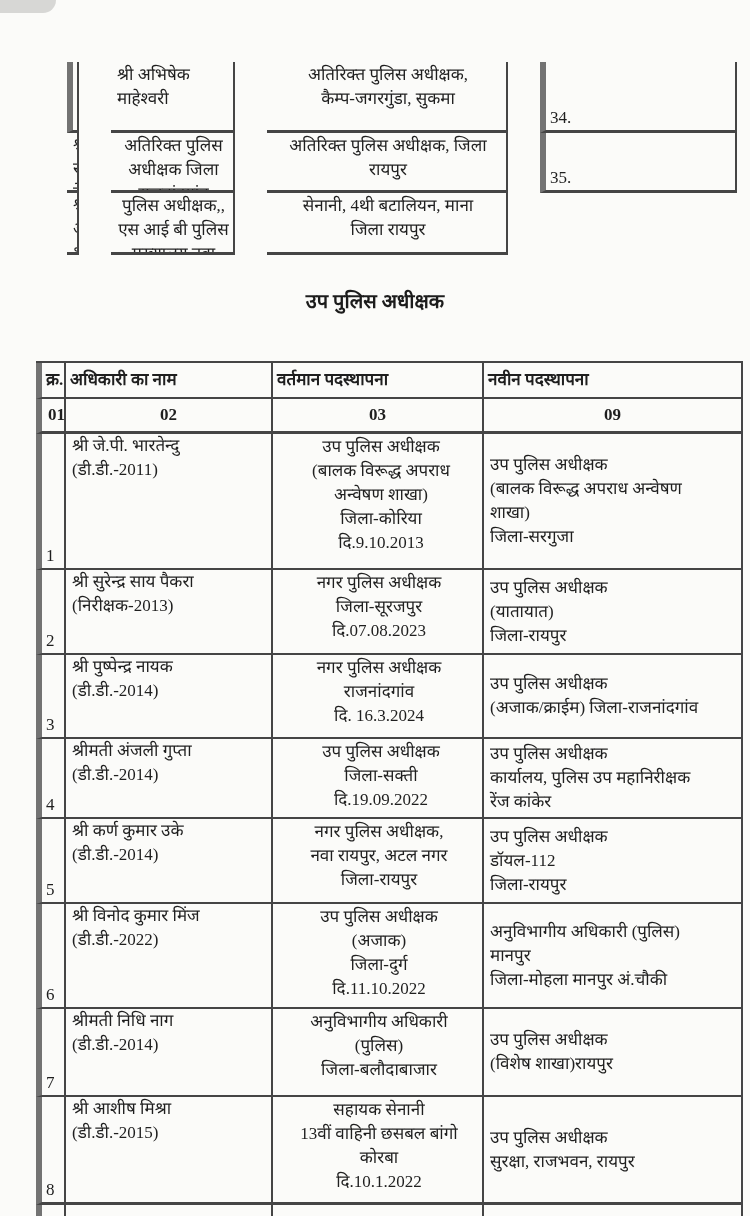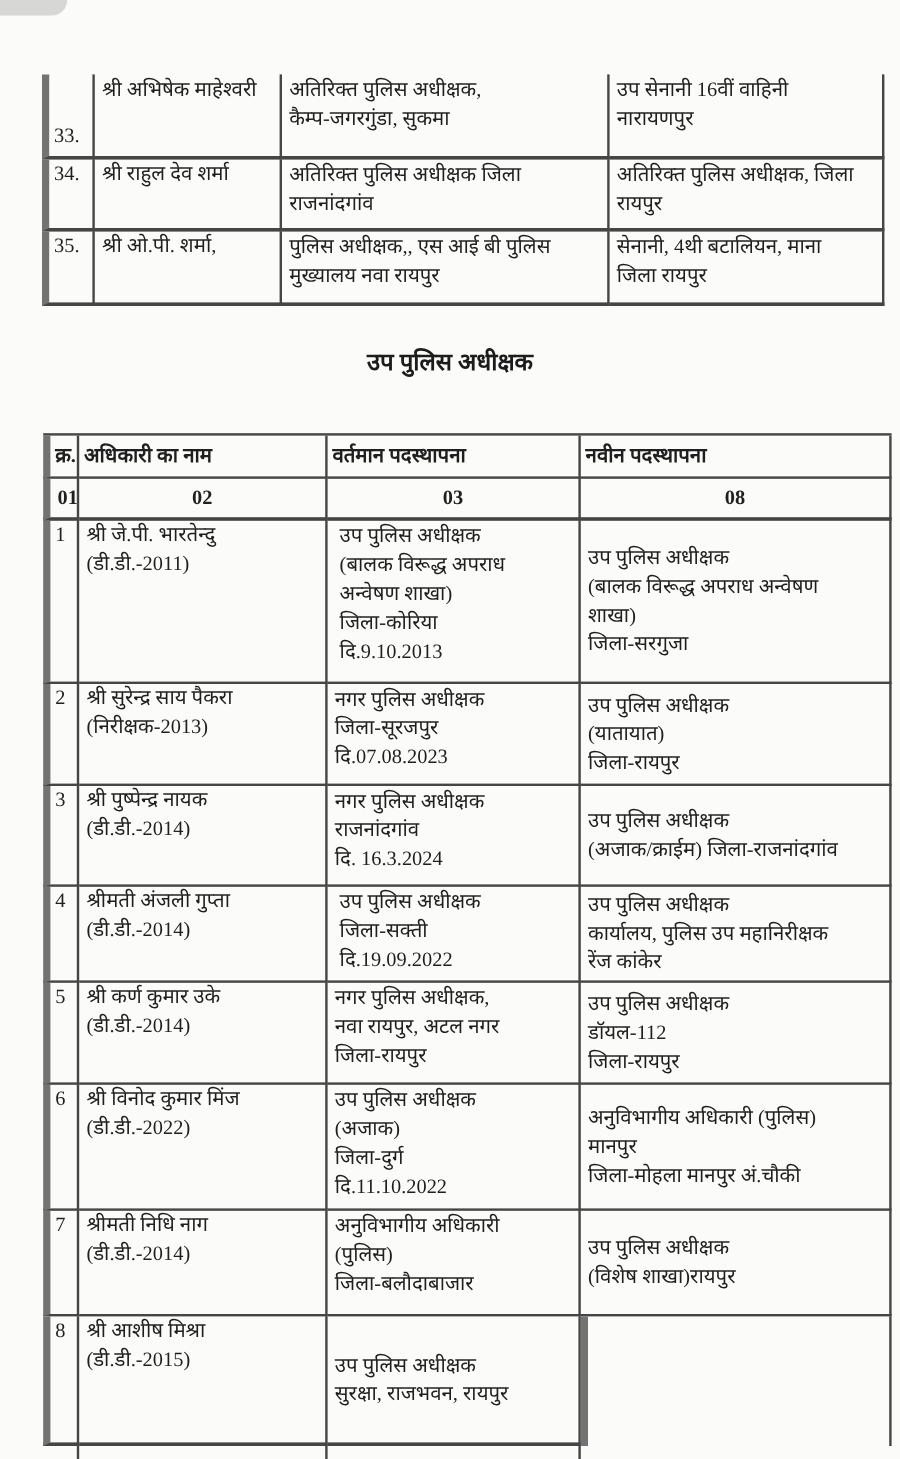--- a/index.html
+++ b/index.html
@@ -28,26 +28,26 @@
   }
   .tbl .cell.first{border-left:6px solid #737373;}
   .pre{white-space:pre-line;}
 
   
   .top-tbl{
     left:35px;top:62px;width:702px;
     grid-template-columns:44px 156px 273px 1fr;
     grid-template-rows:71px 60px 62px;
   }
-  .top-tbl .hb{border-bottom-width:3px;}          
-  .c-sn{display:flex;align-items:flex-start;padding-left:4px;}
+  .top-tbl .hb{border-bottom-width:3px;margin-left:32px;}          
+  .c-sn{display:flex;align-items:flex-end;padding-left:4px;}
   .c-sn.bottom{align-items:flex-end;padding-bottom:5px;}
   .c-name{display:flex;padding-left:6px;}
   .c-name.top{align-items:flex-start;padding-top:1px;}
-  .c-text{padding:1px 3px 0 6px;}
+  .c-text{padding:1px 3px 0 6px;text-align:center;}
   .c-mid{display:flex;align-items:center;padding:0 3px 0 6px;}
 
   
   .section-heading{
     position:absolute;left:0;top:287px;width:750px;
     text-align:center;font-weight:bold;font-size:20px;color:#1c1c1c;
   }
 
   
   .main-tbl{
@@ -73,22 +73,20 @@
   <div class="tbl top-tbl">
 
     <div class="cell first c-sn bottom hb">
         <span class="pre">33.</span>
       </div>
     <div class="cell c-name top hb">
         <span class="pre">श्री अभिषेक माहेश्वरी</span>
       </div>
     <div class="cell c-text hb"><span class="pre">अतिरिक्त पुलिस अधीक्षक,
 कैम्प-जगरगुंडा, सुकमा</span></div>
-    <div class="cell c-text hb"><span class="pre">उप सेनानी 16वीं वाहिनी
-नारायणपुर</span></div>
 
     <div class="cell first c-sn hb">
         <span class="pre">34.</span>
       </div>
     <div class="cell c-name hb">
         <span class="pre">श्री राहुल देव शर्मा</span>
       </div>
     <div class="cell c-text hb"><span class="pre">अतिरिक्त पुलिस अधीक्षक जिला
 राजनांदगांव</span></div>
     <div class="cell c-text hb"><span class="pre">अतिरिक्त पुलिस अधीक्षक, जिला
@@ -111,21 +109,21 @@
   <div class="tbl main-tbl">
 
     <div class="cell first hcell">क्र.</div>
     <div class="cell hcell">अधिकारी का नाम</div>
     <div class="cell hcell">वर्तमान पदस्थापना</div>
     <div class="cell hcell">नवीन पदस्थापना</div>
 
     <div class="cell first ncell left hb">01</div>
     <div class="cell ncell hb">02</div>
     <div class="cell ncell hb">03</div>
-    <div class="cell ncell hb">08</div>
+    <div class="cell ncell hb">09</div>
 
     <div class="cell first c-sn">
         <span class="pre">1</span>
       </div>
     <div class="cell c-name">
         <span class="pre">श्री जे.पी. भारतेन्दु
 (डी.डी.-2011)</span>
       </div>
     <div class="cell c-text indent"><span class="pre">उप पुलिस अधीक्षक
 (बालक विरूद्ध अपराध
@@ -234,20 +232,24 @@
 (विशेष शाखा)रायपुर</span>
       </div>
 
     <div class="cell first c-sn hb">
         <span class="pre">8</span>
       </div>
     <div class="cell c-name hb">
         <span class="pre">श्री आशीष मिश्रा
 (डी.डी.-2015)</span>
       </div>
+    <div class="cell c-text hb"><span class="pre">सहायक सेनानी
+13वीं वाहिनी छसबल बांगो
+कोरबा
+दि.10.1.2022</span></div>
     <div class="cell c-mid hb">
         <span class="pre">उप पुलिस अधीक्षक
 सुरक्षा, राजभवन, रायपुर</span>
       </div>
 
     <div class="cell first nb"></div>
     <div class="cell nb"></div>
     <div class="cell nb"></div>
     <div class="cell nb"></div>
   </div>

